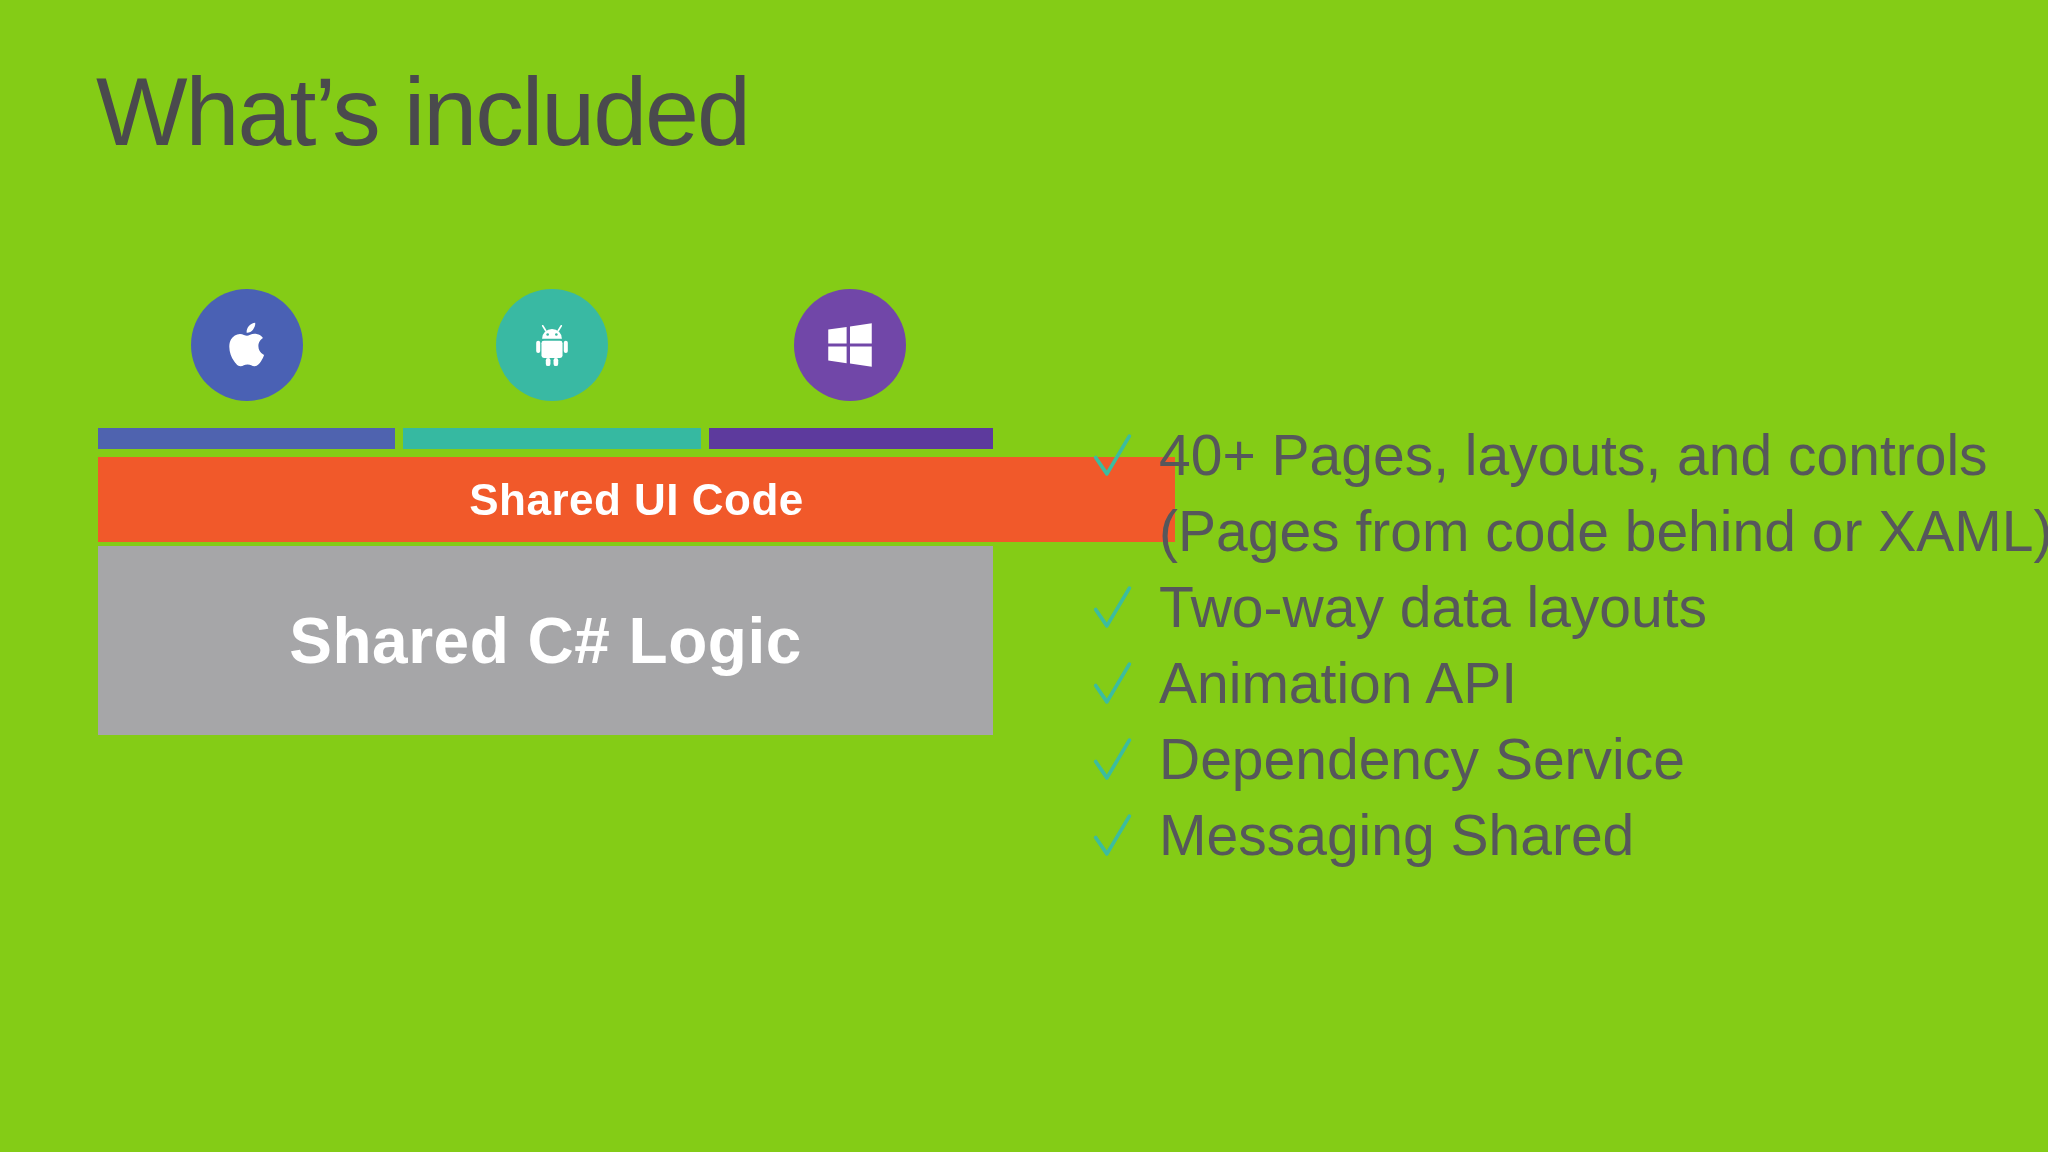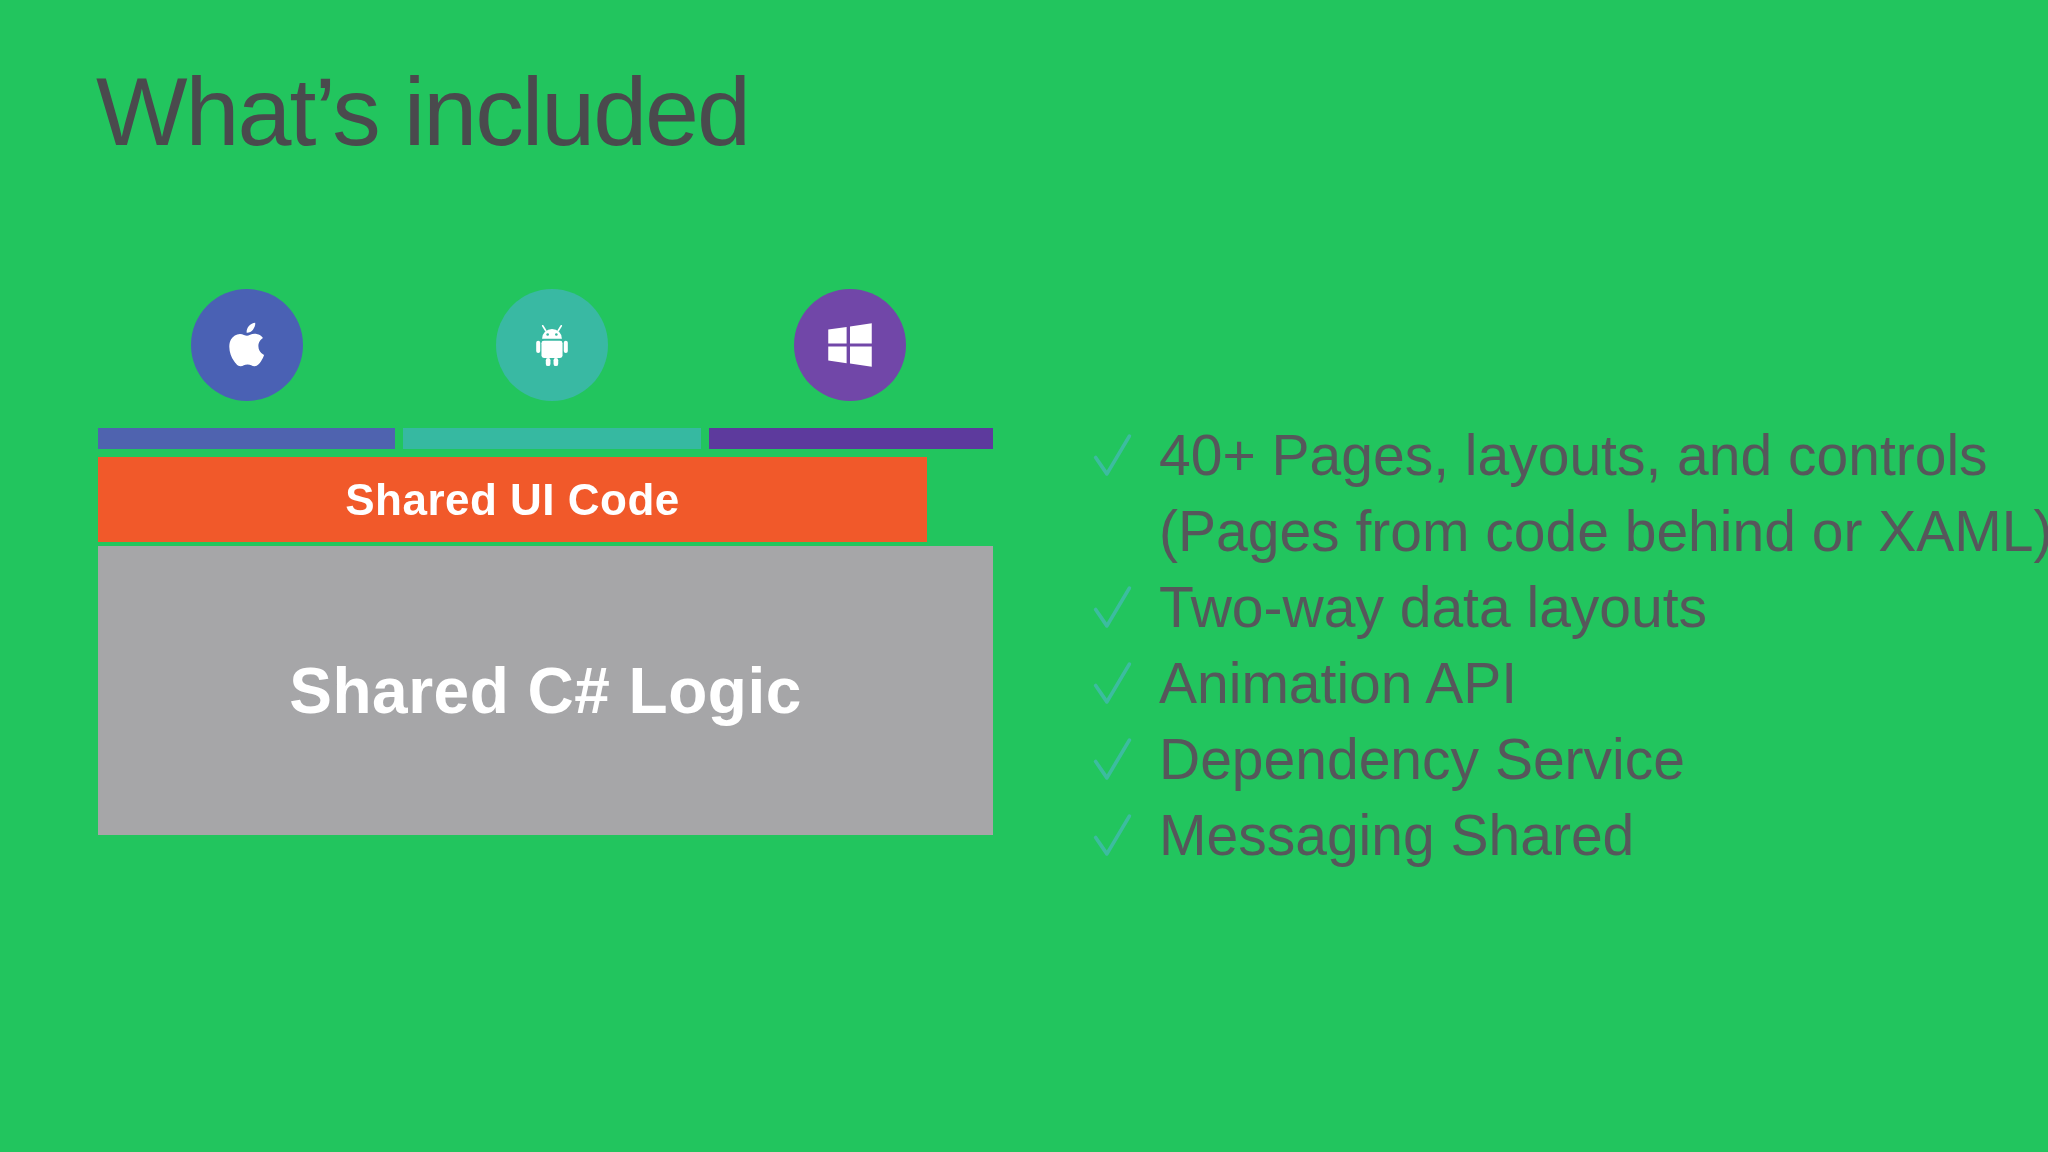--- a/index.html
+++ b/index.html
@@ -1,17 +1,17 @@
 <!DOCTYPE html>
 <html><head>
 <meta charset="utf-8">
 <style>
   html,body{margin:0;padding:0;background:#ffffff;}
   .stage{
-    position:relative;width:2048px;height:1152px;background:#22c55e;overflow:hidden;
+    position:relative;width:2048px;height:1152px;background:#84cc16;overflow:hidden;
     font-family:"Liberation Sans","DejaVu Sans",sans-serif;
   }
   
   .title{
     position:absolute;left:96px;top:63px;
     font-size:97px;font-weight:300;line-height:1;
     color:#4a4a4d;letter-spacing:-2px;white-space:nowrap;
   }
   
   .circle{
@@ -19,26 +19,26 @@
     display:flex;align-items:center;justify-content:center;
   }
   .circle.apple{left:191px;background:#4a61b4;}
   .circle.android{left:496px;background:#39b9a3;}
   .circle.windows{left:794px;background:#7147a8;}
   .pbar{position:absolute;top:428px;height:21px;}
   .pbar.apple{left:98px;width:297px;background:#4f63af;}
   .pbar.android{left:403px;width:298px;background:#36b9a1;}
   .pbar.windows{left:709px;width:284px;background:#5d3a9d;}
   .shared-ui{
-    position:absolute;left:98px;top:457px;width:829px;height:85px;background:#f1592a;
+    position:absolute;left:98px;top:457px;width:1077px;height:85px;background:#f1592a;
     display:flex;align-items:center;justify-content:center;
     color:#ffffff;font-size:44px;font-weight:bold;letter-spacing:0.5px;
   }
   .shared-logic{
-    position:absolute;left:98px;top:546px;width:895px;height:289px;background:#a6a6a8;
+    position:absolute;left:98px;top:546px;width:895px;height:189px;background:#a6a6a8;
     display:flex;align-items:center;justify-content:center;
     color:#ffffff;font-size:64px;font-weight:bold;letter-spacing:0.5px;
   }
   
   .checklist{position:absolute;left:1091px;top:417px;}
   .check-row{display:flex;align-items:center;height:76px;}
   .check-glyph{width:42px;height:47px;flex:0 0 42px;margin-right:26px;}
   .check-glyph path{fill:none;stroke:#3cbc9f;stroke-width:3.6;stroke-linecap:round;stroke-linejoin:round;}
   .check-spacer{width:42px;flex:0 0 42px;margin-right:26px;}
   .check-label{

